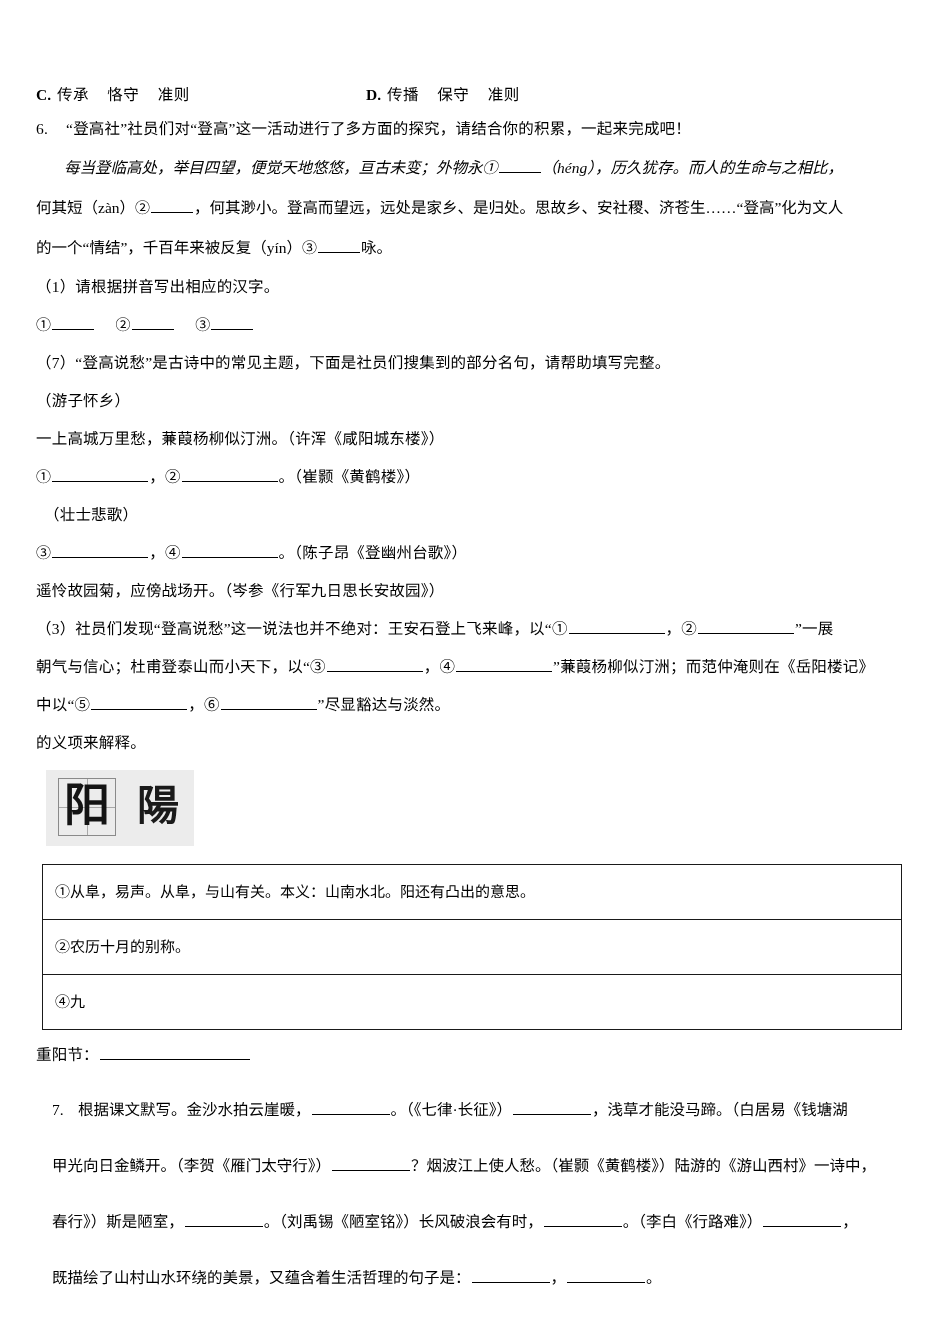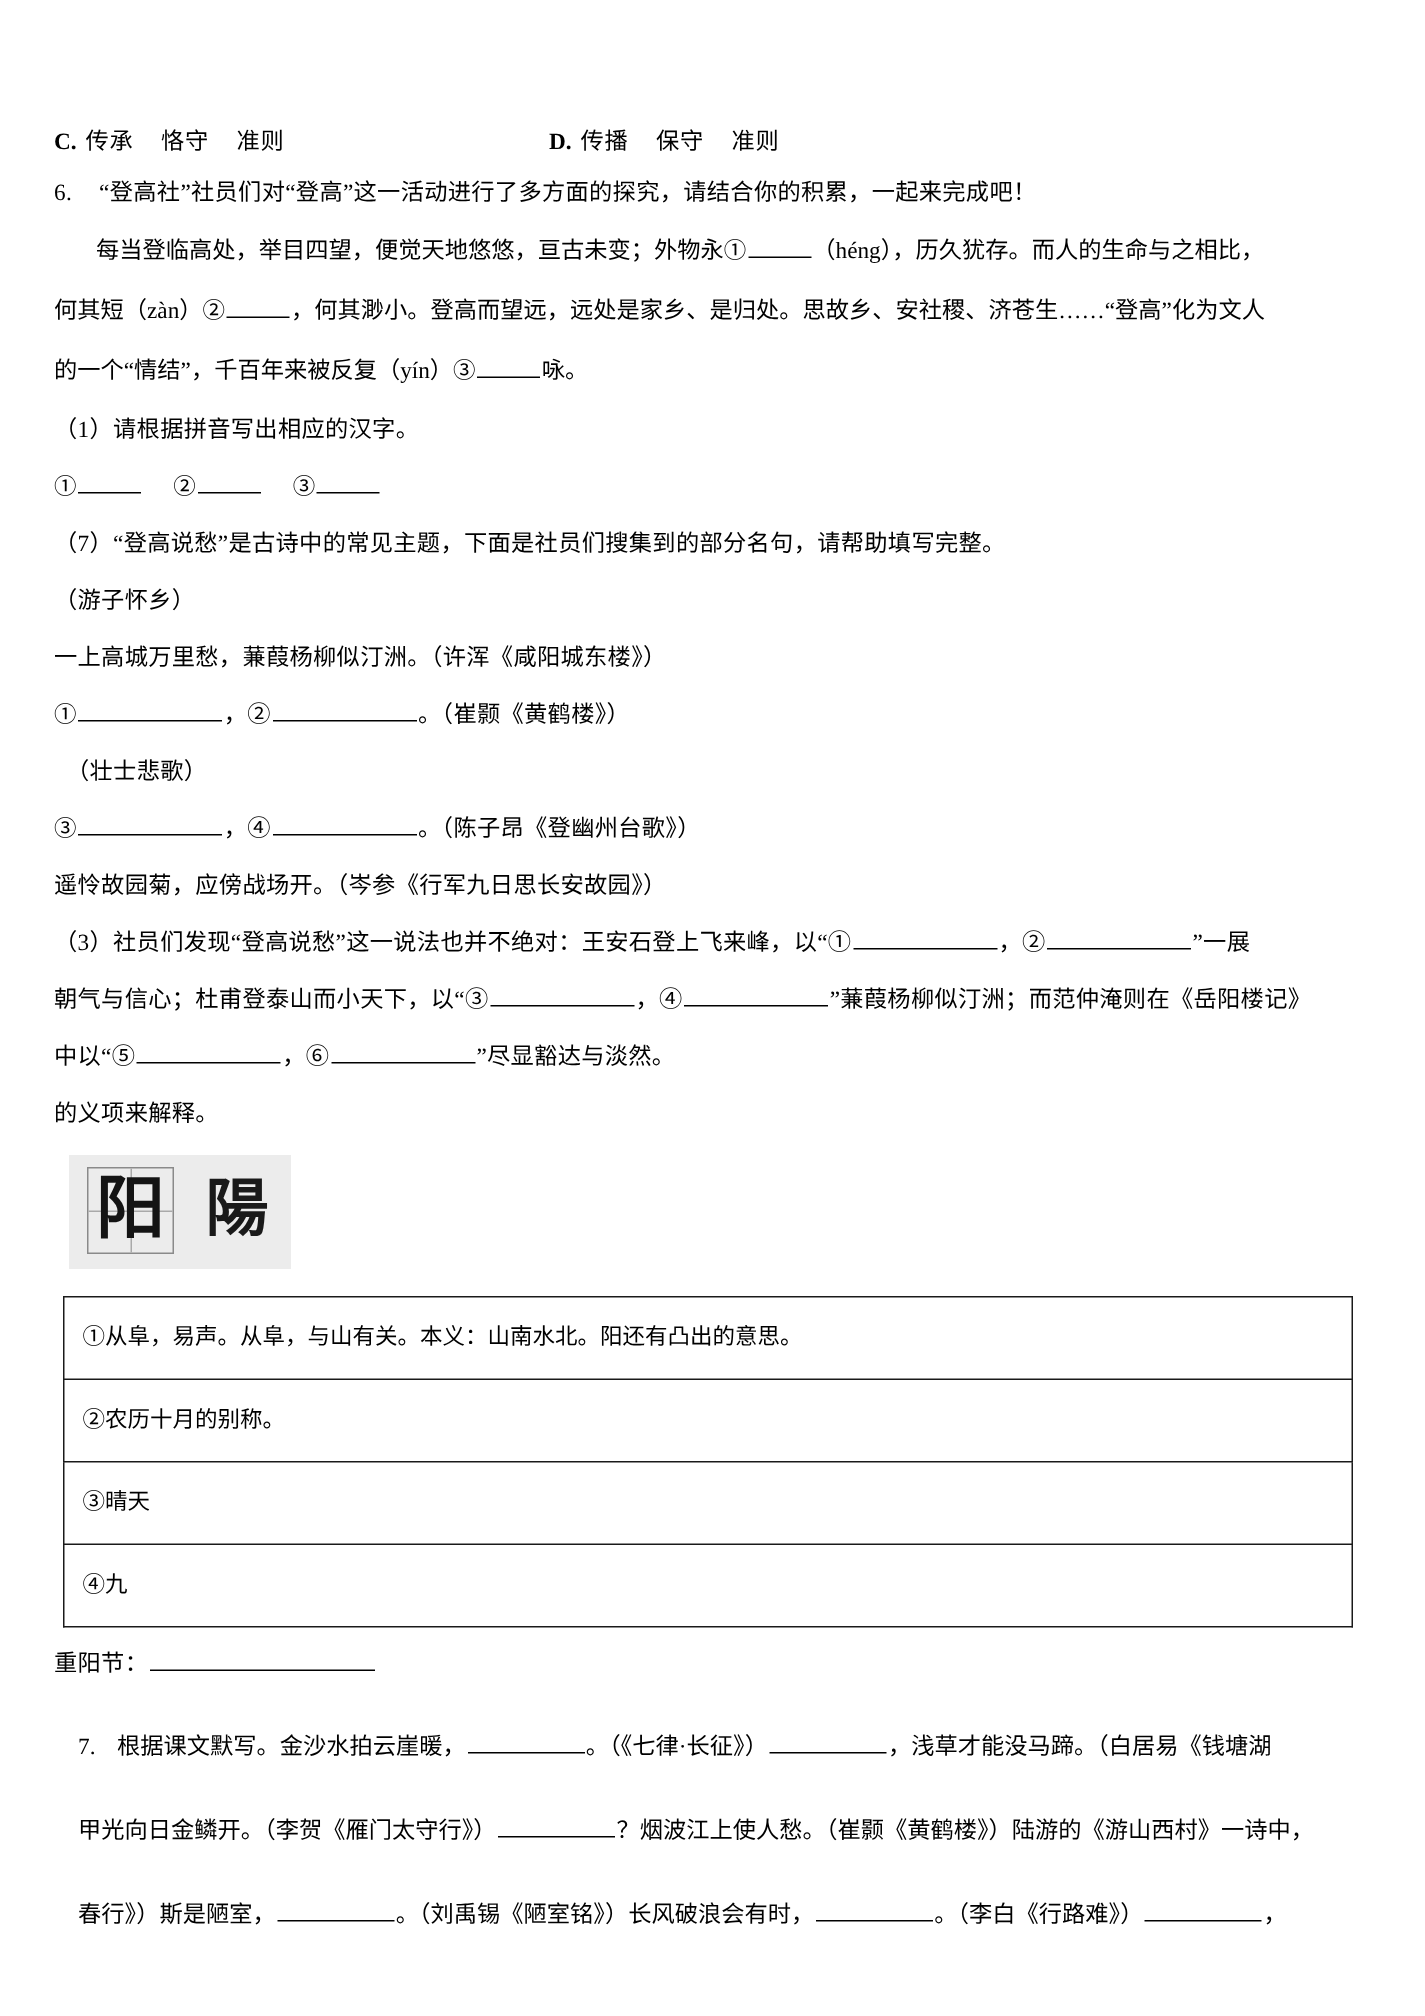--- a/index.html
+++ b/index.html
@@ -25,21 +25,21 @@
   }
 
   
   .line {
     font-size: 15.5px;
     line-height: 38px;
     letter-spacing: 0.2px;
     white-space: nowrap;
   }
 
-  .indent-1 { text-indent: 28px; }
+  .indent-1 { text-indent: 28px; font-style: italic; }
   .indent-half { padding-left: 8px; }
 
   
   .choices {
     display: flex;
     align-items: baseline;
     font-size: 15.5px;
     line-height: 30px;
     padding-top: 80px;
   }
@@ -243,37 +243,37 @@
 
   <table class="def-table">
     <tbody>
       <tr>
         <td>①从阜，易声。从阜，与山有关。本义：山南水北。阳还有凸出的意思。</td>
       </tr>
       <tr>
         <td>②农历十月的别称。</td>
       </tr>
       <tr>
-        <td>③晴天</td>
-      </tr>
-      <tr>
         <td>④九</td>
       </tr>
     </tbody>
   </table>
 
   <div class="line after-table">
     <span>重阳节：</span><span class="blank bl-xxl"></span>
   </div>
 
   <div class="q7">
     <p>
       <span class="qnum">7.</span><span>根据课文默写。金沙水拍云崖暖，</span><span class="blank bl-l"></span><span>。（《七律·长征》）</span><span class="blank bl-l"></span><span>，浅草才能没马蹄。（白居易《钱塘湖</span>
     </p>
     <p>
       <span>甲光向日金鳞开。（李贺《雁门太守行》）</span><span class="blank bl-l"></span><span>？烟波江上使人愁。（崔颢《黄鹤楼》）陆游的《游山西村》一诗中，</span>
     </p>
     <p>
       <span>春行》）斯是陋室，</span><span class="blank bl-l"></span><span>。（刘禹锡《陋室铭》）长风破浪会有时，</span><span class="blank bl-l"></span><span>。（李白《行路难》）</span><span class="blank bl-l"></span><span>，</span>
     </p>
+    <p>
+      <span>既描绘了山村山水环绕的美景，又蕴含着生活哲理的句子是：</span><span class="blank bl-l"></span><span>，</span><span class="blank bl-l"></span><span>。</span>
+    </p>
   </div>
 
 </div>
 
 </body></html>

